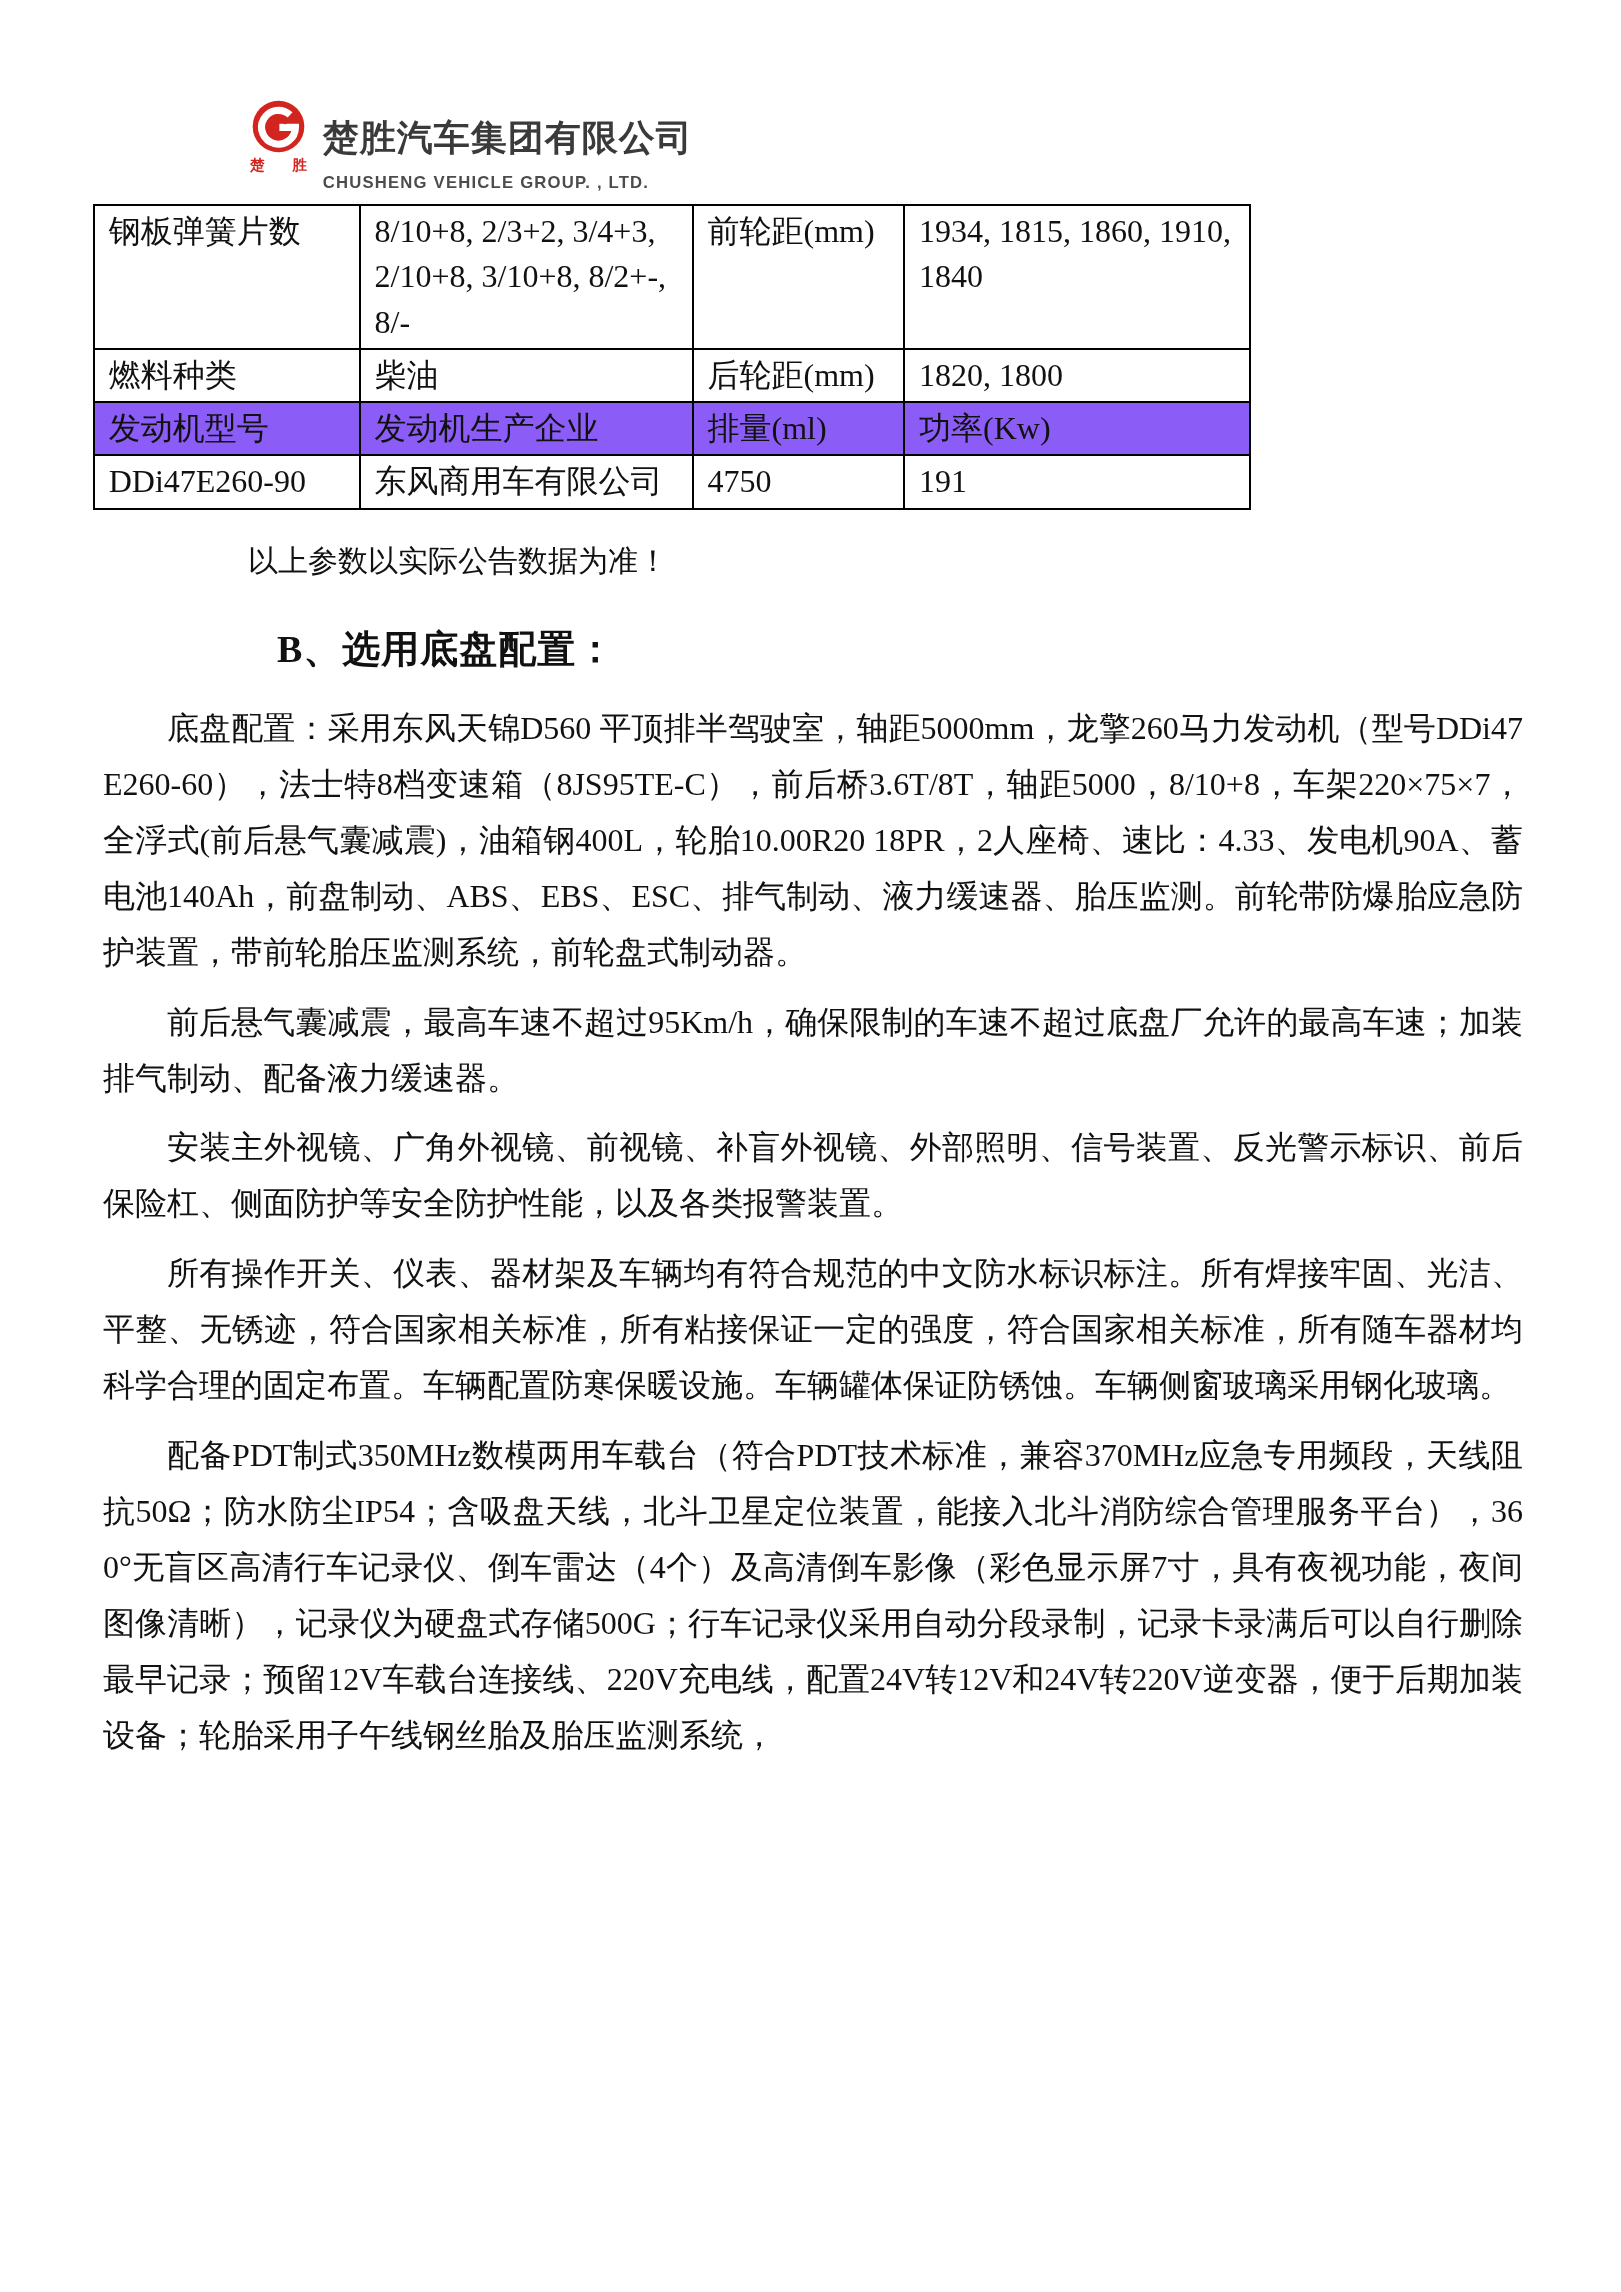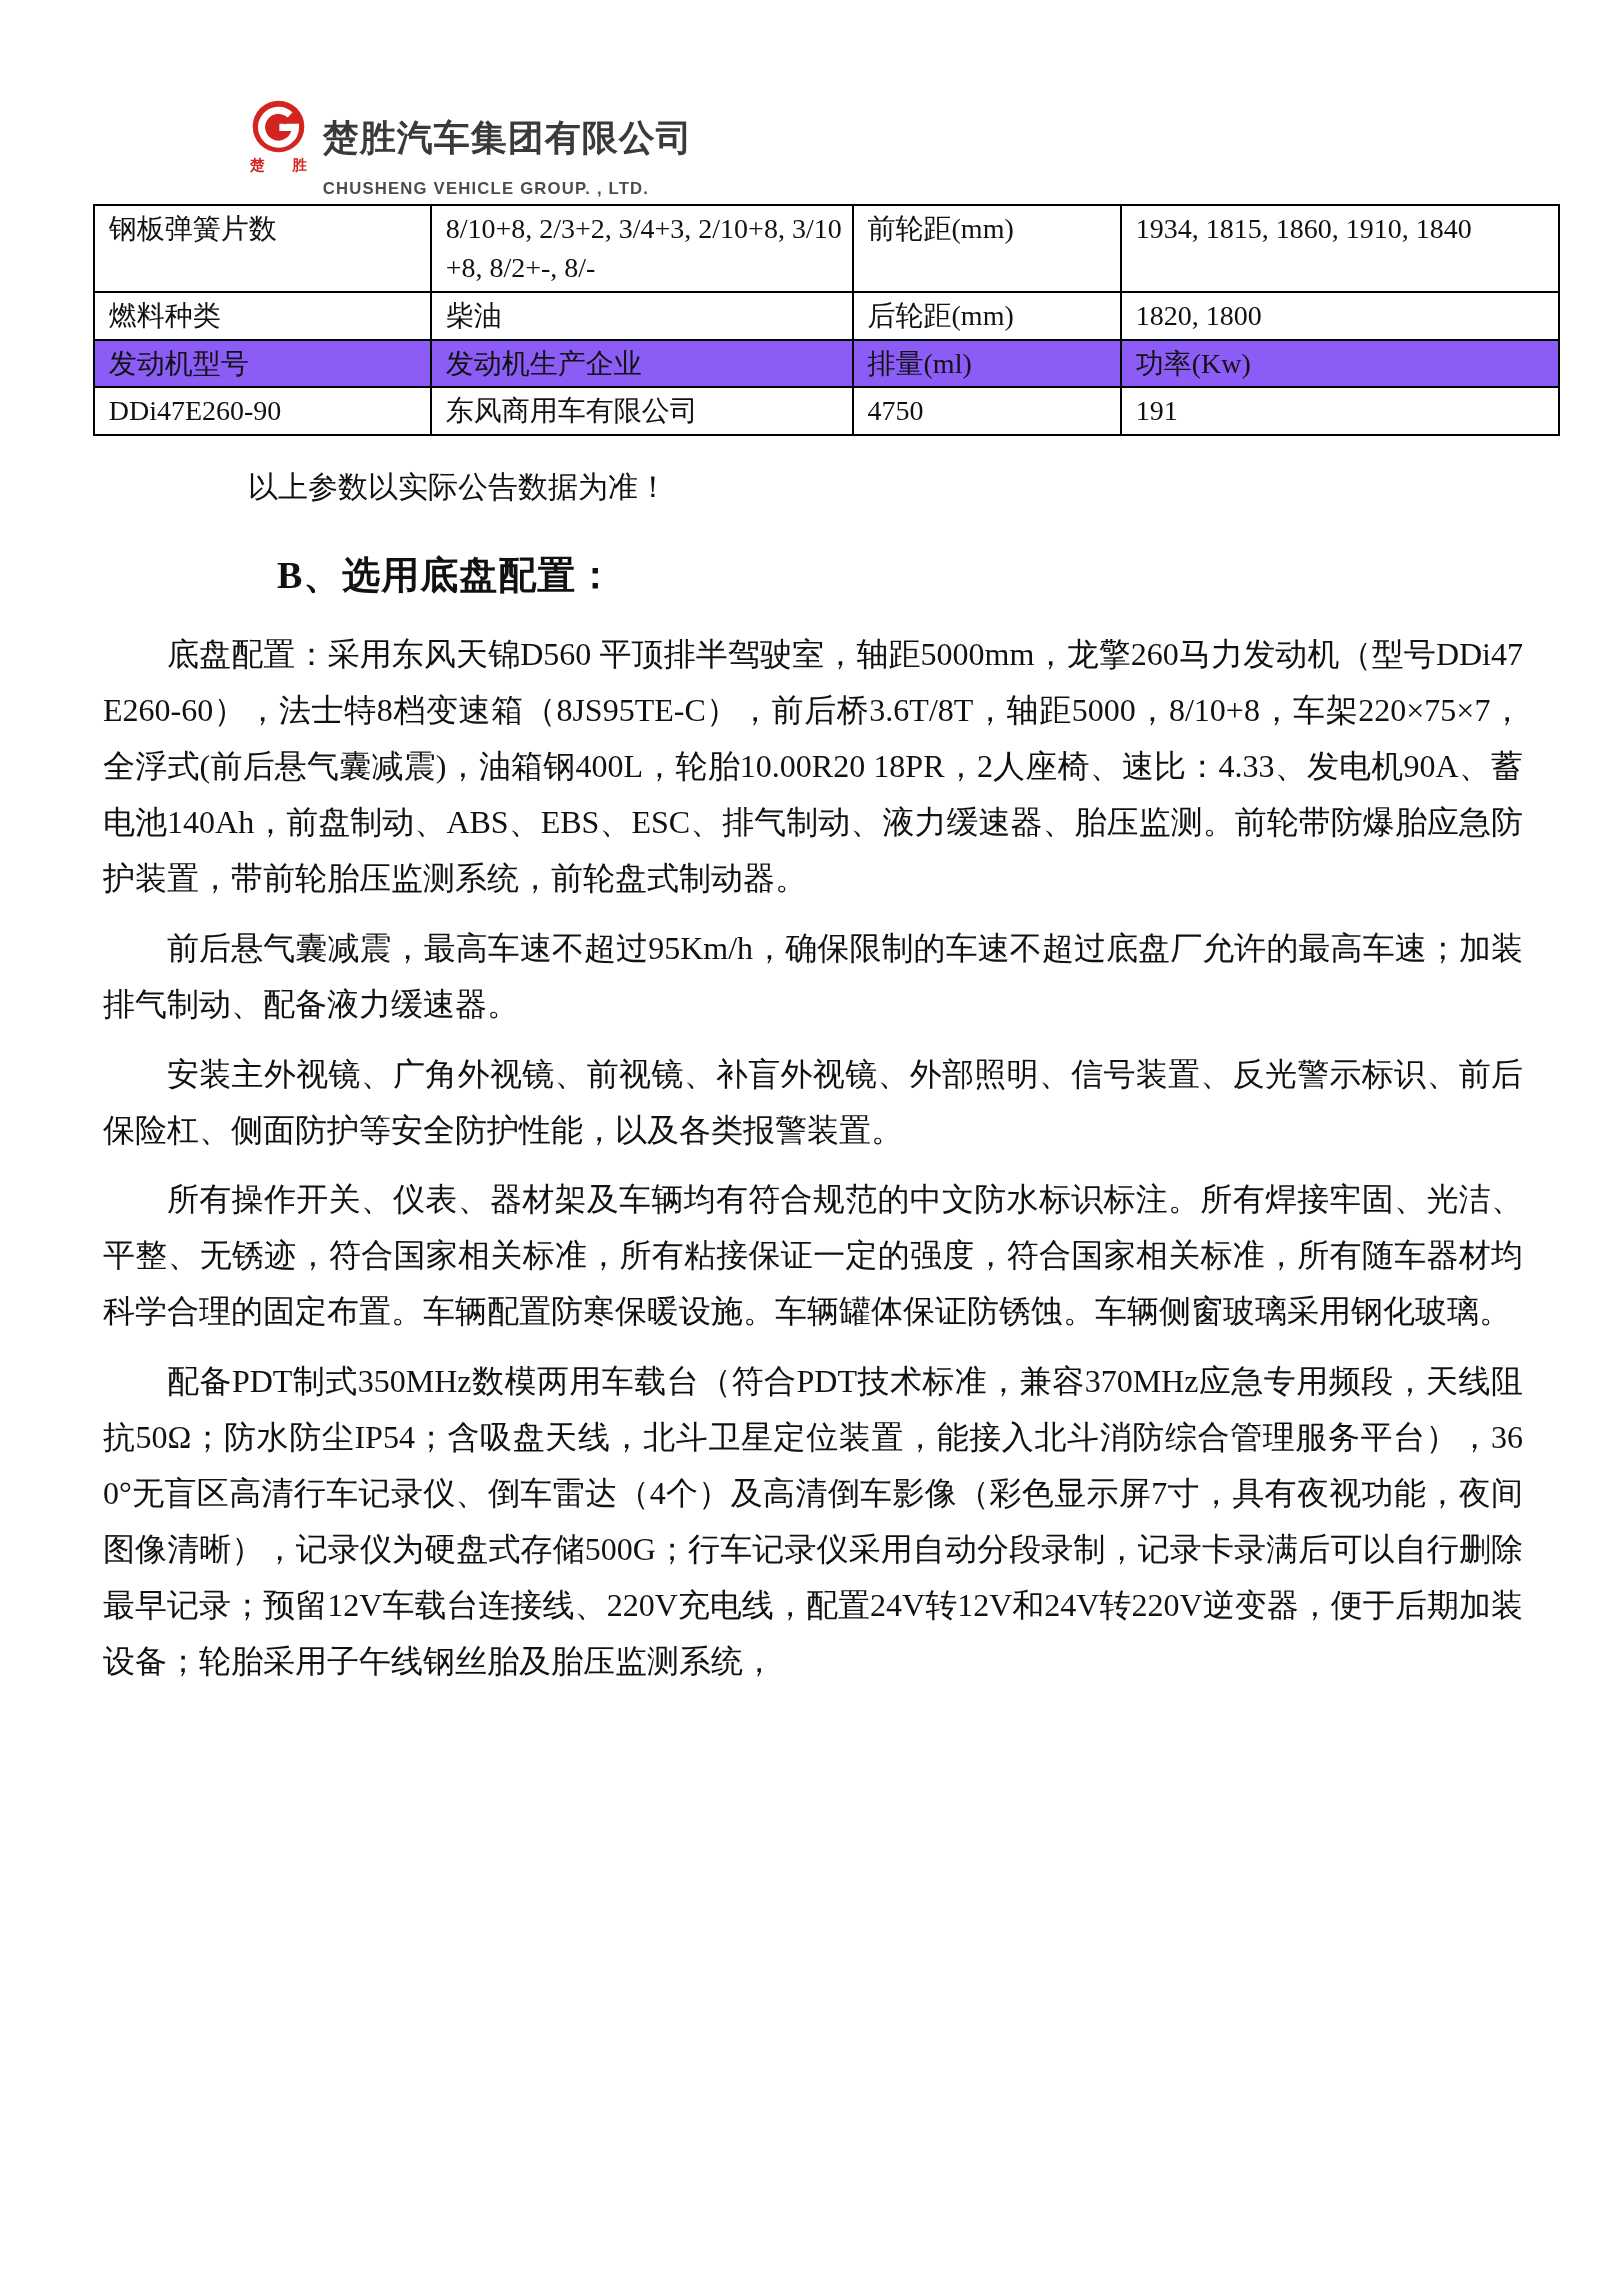--- a/index.html
+++ b/index.html
@@ -48,35 +48,35 @@
   .company-cn {
     font-size: 36px;
     font-weight: bold;
     color: #3a3a3a;
     letter-spacing: 1px;
     font-family: "Liberation Sans", "DejaVu Sans", sans-serif;
     line-height: 1.1;
     margin-top: 18px;
   }
   .company-en {
-    margin-top: 22px;
+    margin-top: 16px;
     font-size: 16.7px;
     font-weight: bold;
     color: #4c4c4c;
     letter-spacing: 1.2px;
     font-family: "Liberation Sans", "DejaVu Sans", sans-serif;
   }
 
   
   table.spec {
     margin: 7.8px 95px 0 93px;
-    width: 1467px;
+    width: 1158px;
     border-collapse: collapse;
     table-layout: fixed;
-    font-size: 28px;
+    font-size: 32px;
     line-height: 1.42;
   }
   table.spec td {
     border: 2px solid #000000;
     padding: 2.9px 9.8px 2.9px 13.7px;
     vertical-align: top;
     word-break: break-all;
     overflow: hidden;
   }
   table.spec col.c1 { width: 23.0%; }

